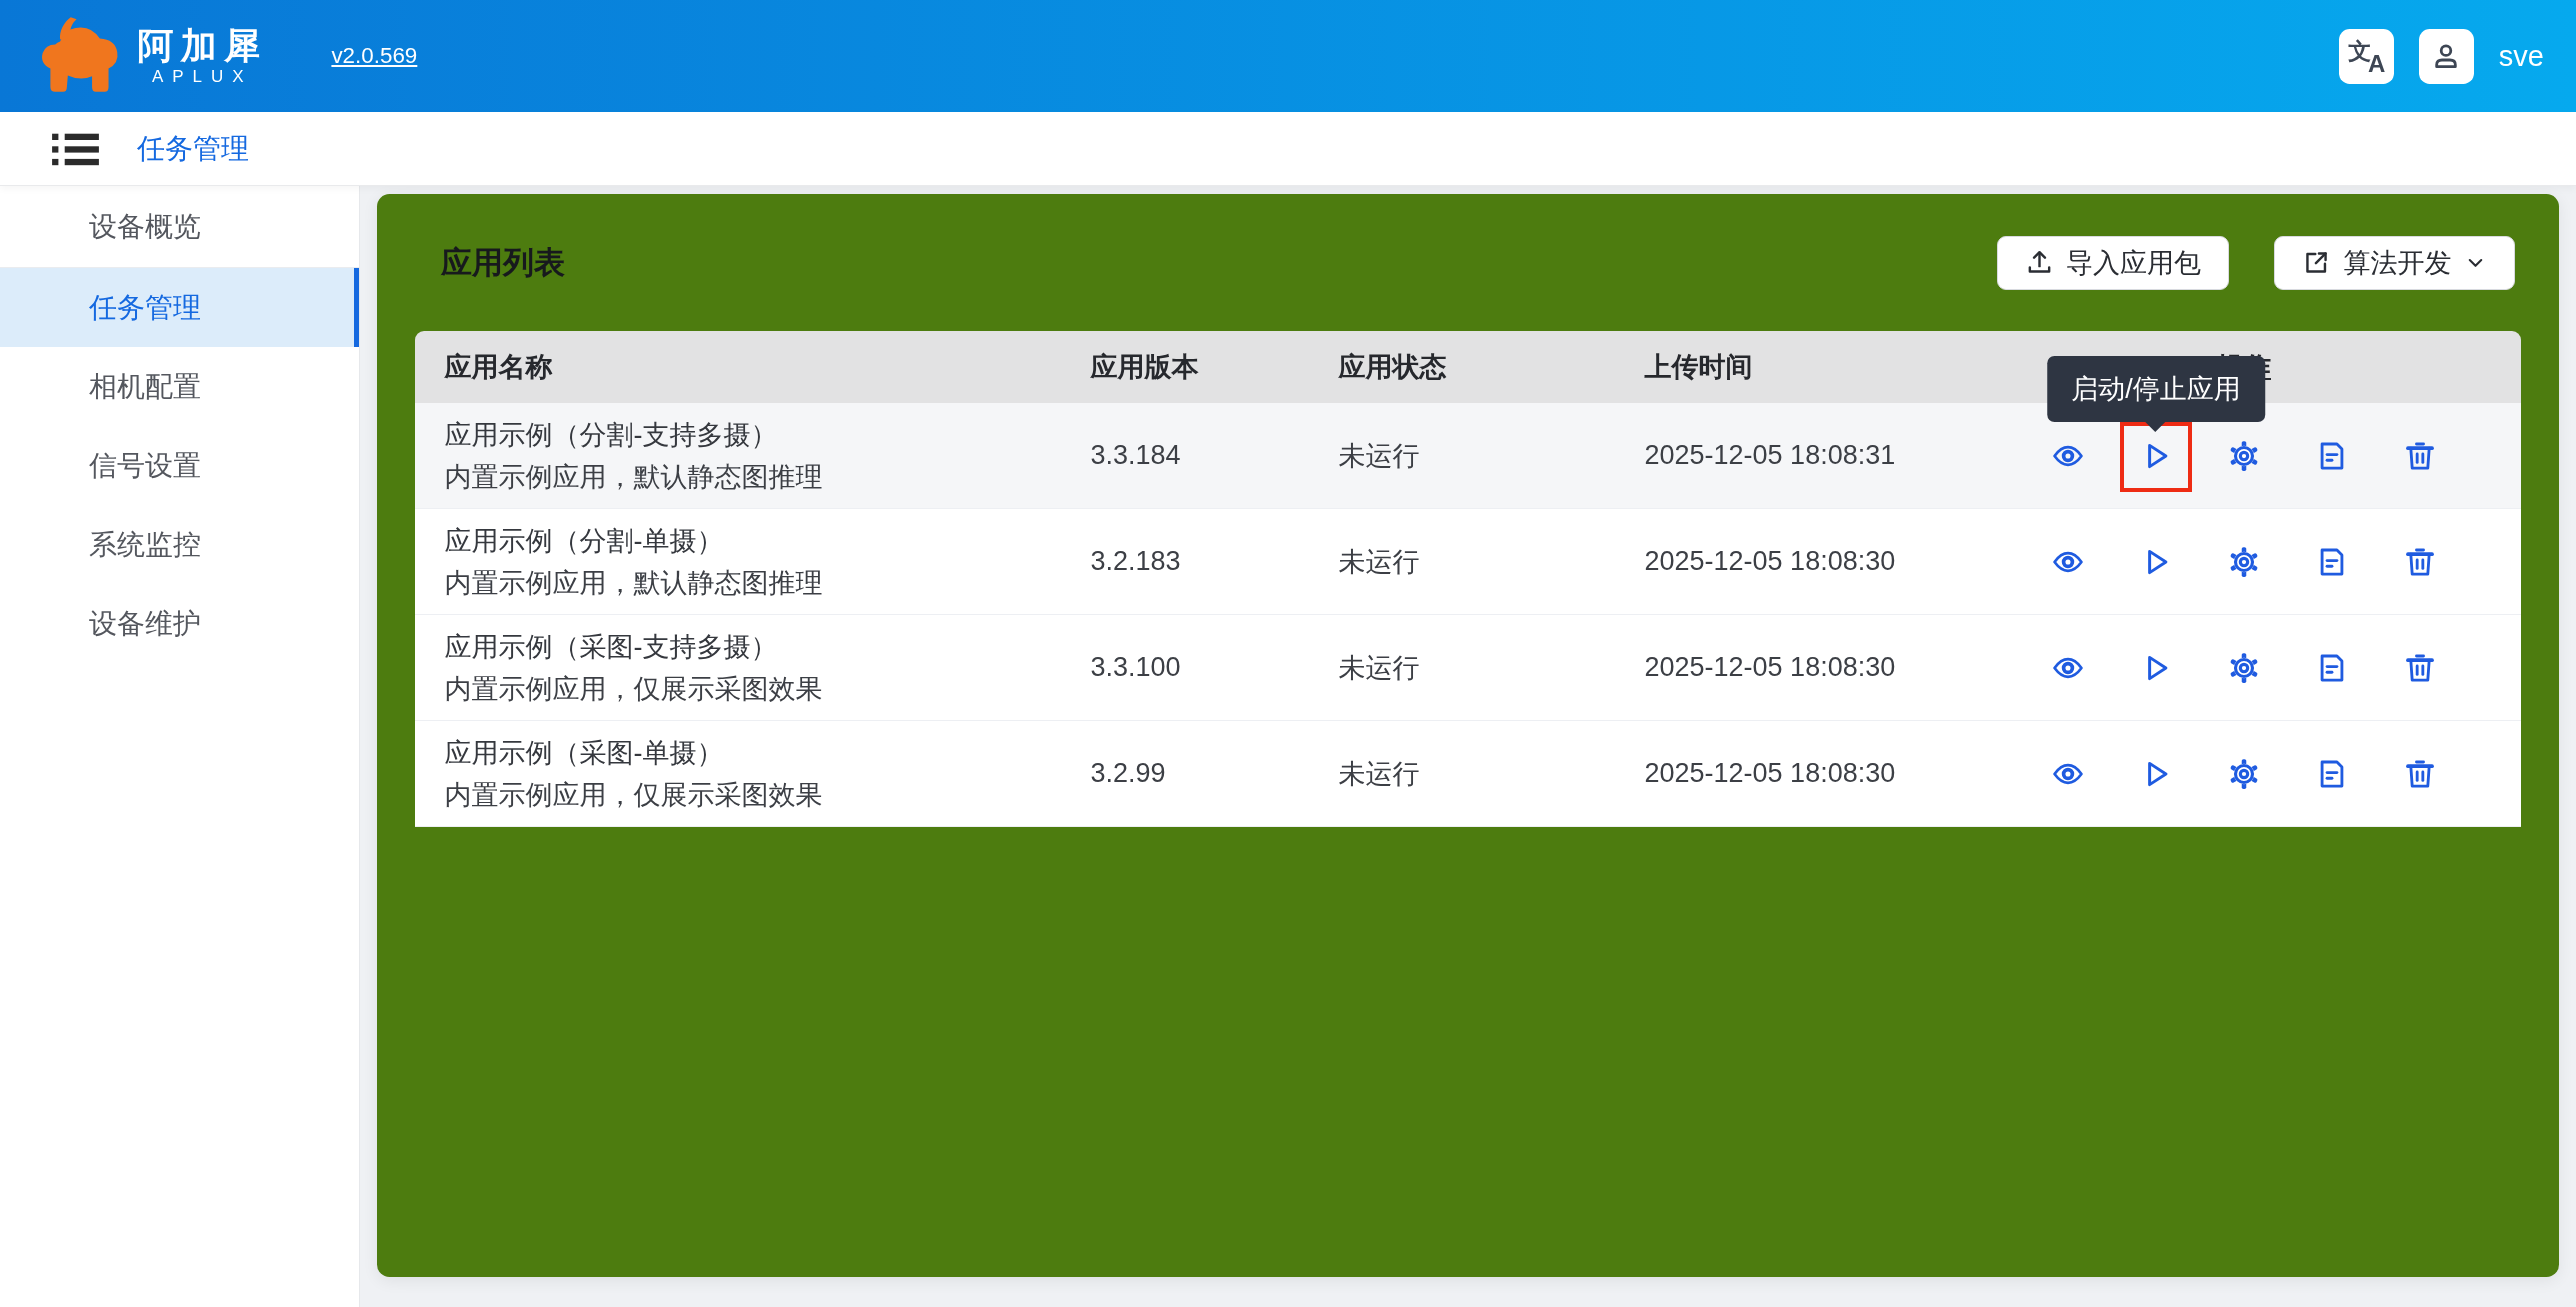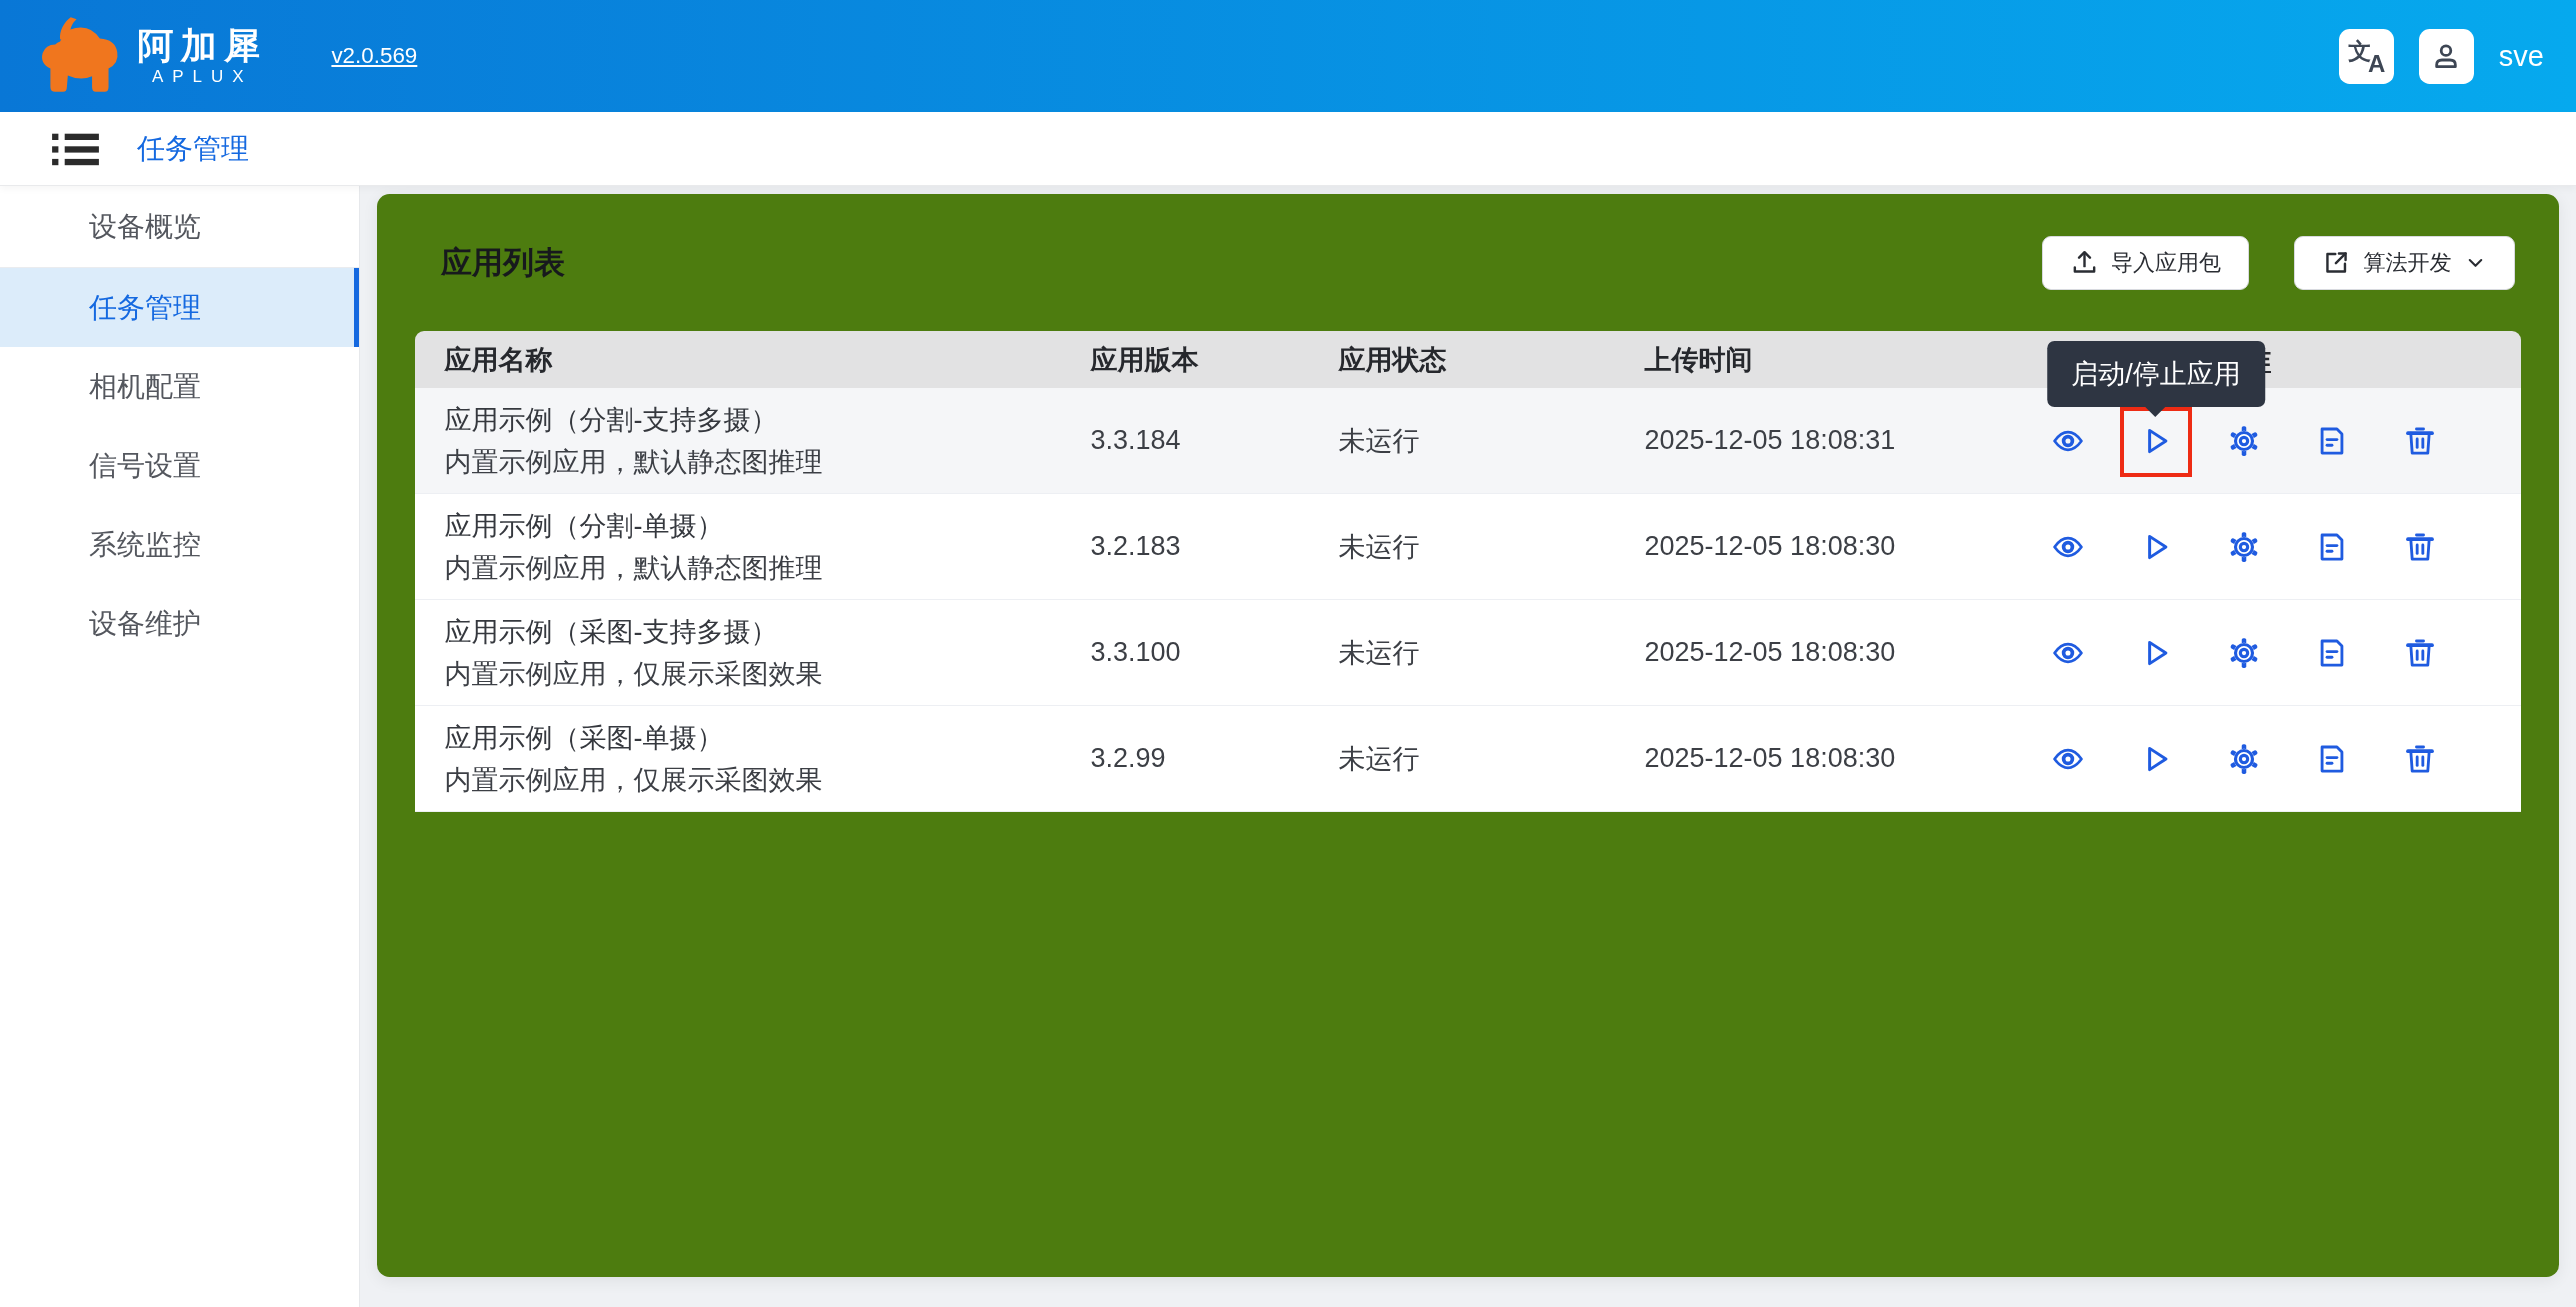--- a/index.html
+++ b/index.html
@@ -39,28 +39,28 @@
     font-size:28px; color:#54575e; cursor:pointer; }
   .side-item:first-child { height:82px; border-bottom:1.8px solid #eaecef; }
   .side-item.active { background:#dcecfa; color:#1569e0; border-right:5.4px solid #1569e0; }
 
   .main { flex:1; position:relative; background:#eff1f4; }
   .card { position:absolute; left:17px; top:8px; width:2182px; height:1083px;
     background:#4d7c0f; border-radius:12.5px; box-shadow:0 3.6px 16px rgba(0,0,0,0.07); }
   .card-head { height:137px; display:flex; align-items:center; padding:0 44px 0 64px; }
   .card-title { font-size:31px; font-weight:700; color:#17191d; flex:1; }
   .head-btn { height:54px; border:1.8px solid #d8dadf; border-radius:9px; background:#fff;
-    display:flex; align-items:center; gap:12.5px; padding:0 27px; font-size:22px; color:#2a2d33;
+    display:flex; align-items:center; gap:12.5px; padding:0 27px; font-size:27px; color:#2a2d33;
     cursor:pointer; font-family:inherit; }
   .head-btn + .head-btn { margin-left:45px; }
   .head-btn svg { flex-shrink:0; }
 
   
   .tbl { margin:0 38px; }
-  .tbl-head { height:57px; background:#e2e2e3; border-radius:9px 9px 0 0;
+  .tbl-head { height:72px; background:#e2e2e3; border-radius:9px 9px 0 0;
     display:flex; align-items:center; font-size:27px; font-weight:700; color:#26282d; }
   .trow { height:106px; display:flex; align-items:center; font-size:27px; color:#3c3f45;
     border-bottom:1.8px solid #edeff3; background:#fff; }
   .trow.hovered { background:#f5f6f8; }
   .c1 { width:646px; padding-left:29.5px; }
   .c2 { width:248px; padding-left:29.5px; }
   .c3 { width:306px; padding-left:29.5px; }
   .c4 { width:381px; padding-left:29.5px; }
   .c5 { width:496px; text-align:center; display:flex; justify-content:center;text-decoration:underline; }
   .name-line { line-height:42px; color:#35383e; }

